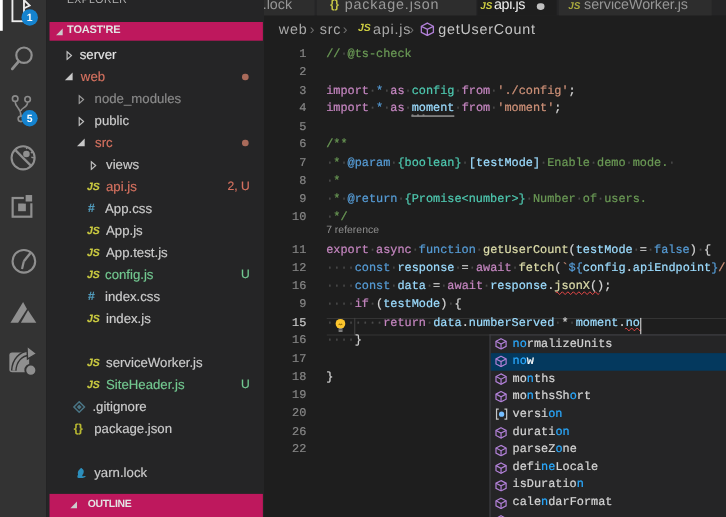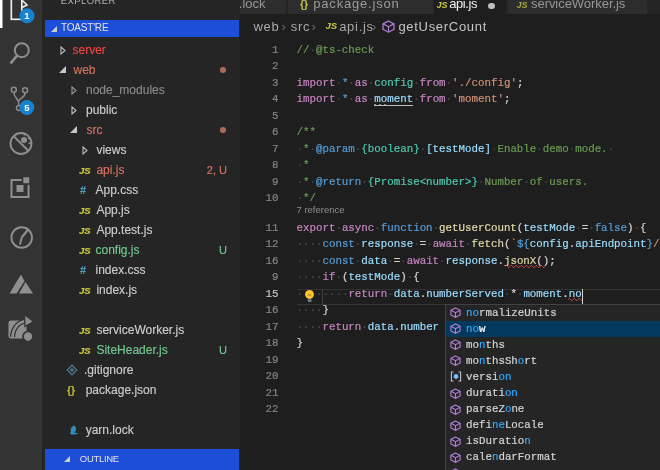--- a/index.html
+++ b/index.html
@@ -5,21 +5,21 @@
 #root{position:relative;width:660px;height:470px}
 #abar{position:absolute;left:0;top:0;width:42px;height:470px;background:#333333}
 #sbar{position:absolute;left:42px;top:0;width:198px;height:470px;background:#252526}
 #ed{position:absolute;left:240px;top:0;width:420px;height:470px;background:#1e1e1e;overflow:hidden}
 .srow{position:absolute;left:0;width:198px;height:20px;line-height:20px;font-size:12px;-webkit-text-stroke:0.15px}
 .srow .fn{position:absolute;white-space:pre}
 .fi{position:absolute}
 .fis{position:absolute}
 .bdg{position:absolute;right:13px;font-size:11px}
 .bdot{position:absolute;right:14.5px;top:7px;width:5.5px;height:5.5px;border-radius:50%}
-.hdr{position:absolute;left:2.5px;width:194.5px;background:#1d4ed8;color:#e3e3e3;font-weight:normal}
+.hdr{position:absolute;left:2.5px;width:194.5px;background:#be185d;color:#e3e3e3;font-weight:bold}
 .cl{position:absolute;left:56.5px;white-space:pre;font:10.8px/16.5px "Liberation Mono",monospace;-webkit-text-stroke:0.2px}
 .gn{position:absolute;left:0;width:38.5px;text-align:right;font:10.8px/16.5px "Liberation Mono",monospace;-webkit-text-stroke:0.2px}
 .w{color:#4b4b4b}
 .tab{position:absolute;top:0;height:13.5px;background:#2d2d2d;overflow:hidden}
 .tabt{position:absolute;top:-4px;font-size:13px;letter-spacing:0.2px;white-space:pre}
 .prow{position:absolute;left:0;width:214px;height:16.1px}
 .ptx{position:absolute;left:20.5px;top:0;white-space:pre;font:10.8px/16.1px "Liberation Mono",monospace;-webkit-text-stroke:0.2px}
 .pic{position:absolute;left:4.5px}
 .bc{position:absolute;top:19.3px;font-size:13px;letter-spacing:0.7px;color:#a9a9a9;white-space:pre}
 .bsep{position:absolute;top:18.5px;font-size:13px;color:#6d6d6d}
@@ -64,21 +64,21 @@
 <div id="sbar">
 <div style="position:absolute;left:18.8px;top:-5px;font-size:9.5px;letter-spacing:0.4px;color:#b3b3b3">EXPLORER</div>
 <div class="hdr" style="top:20px;height:16.5px;font-size:10px;line-height:16px;letter-spacing:-0.2px">
 <span class="fis" style="left:6.5px;top:6px;width:0;height:0;border-left:6px solid transparent;border-bottom:6px solid #cccccc"></span>
 <span style="position:absolute;left:16.5px">TOAST'RE</span>
       </div>
 <div class="srow" style="top:40.2px">
         <svg class="fis" style="left:18px;top:6px" width="6" height="9">
           <polygon points="1,1 5,4.5 1,8" fill="none" stroke="#bdbdbd" stroke-width="1.1"></polygon>
         </svg>
-        <span class="fn" style="left:30.5px;color:#ef4444">server</span>
+        <span class="fn" style="left:30.5px;color:#e5e5e5">server</span>
       </div>
 <div class="srow" style="top:60.2px">
         <span class="fis" style="left:17px;top:6px;width:0;height:0;border-left:7px solid transparent;border-bottom:7px solid #c8c8c8"></span>
         <span class="fn" style="left:31.5px;color:#d67260">web</span>
         <span class="bdot" style="background:#a96a5a"></span>
       </div>
 <div class="srow" style="top:80.2px">
         <svg class="fis" style="left:29px;top:6px" width="6" height="9">
           <polygon points="1,1 5,4.5 1,8" fill="none" stroke="#9a9a9a" stroke-width="1.1"></polygon>
         </svg>
@@ -207,37 +207,36 @@
 <div class="gn" style="top:219.7px;color:#858585">11</div>
 <div class="gn" style="top:236.2px;color:#858585">12</div>
 <div class="gn" style="top:252.7px;color:#858585">16</div>
 <div class="gn" style="top:269.2px;color:#858585">9</div>
 <div class="gn" style="top:285.7px;color:#c6c6c6">15</div>
 <div class="gn" style="top:302.2px;color:#858585">16</div>
 <div class="gn" style="top:318.7px;color:#858585">17</div>
 <div class="gn" style="top:335.2px;color:#858585">18</div>
 <div class="gn" style="top:351.7px;color:#858585">19</div>
 <div class="gn" style="top:368.2px;color:#858585">20</div>
-<div class="gn" style="top:384.7px;color:#858585">21</div>
+<div class="gn" style="top:384.7px;color:#858585">26</div>
 <div class="gn" style="top:401.2px;color:#858585">22</div>
 <div class="cl" style="top:41.7px"><span style="color:#6A9955">//</span><span class="w">·</span><span style="color:#6A9955">@ts-check</span></div>
 <div class="cl" style="top:74.7px"><span style="color:#C586C0">import</span><span class="w">·</span><span style="color:#569CD6">*</span><span class="w">·</span><span style="color:#C586C0">as</span><span class="w">·</span><span style="color:#4EC9B0">config</span><span class="w">·</span><span style="color:#C586C0">from</span><span class="w">·</span><span style="color:#CE9178">'./config'</span><span style="color:#D4D4D4">;</span></div>
 <div class="cl" style="top:91.2px"><span style="color:#C586C0">import</span><span class="w">·</span><span style="color:#569CD6">*</span><span class="w">·</span><span style="color:#C586C0">as</span><span class="w">·</span><span style="color:#9CDCFE;border-bottom:1px solid #bdbdbd">moment</span><span class="w">·</span><span style="color:#C586C0">from</span><span class="w">·</span><span style="color:#CE9178">'moment'</span><span style="color:#D4D4D4">;</span></div>
 <div class="cl" style="top:124.2px"><span style="color:#6A9955">/**</span></div>
 <div class="cl" style="top:140.7px"><span class="w">·</span><span style="color:#6A9955">*</span><span class="w">·</span><span style="color:#569CD6">@param</span><span class="w">·</span><span style="color:#4EC9B0">{boolean}</span><span class="w">·</span><span style="color:#9CDCFE">[testMode]</span><span class="w">·</span><span style="color:#6A9955">Enable</span><span class="w">·</span><span style="color:#6A9955">demo</span><span class="w">·</span><span style="color:#6A9955">mode.</span><span class="w">·</span></div>
 <div class="cl" style="top:157.2px"><span class="w">·</span><span style="color:#6A9955">*</span></div>
 <div class="cl" style="top:173.7px"><span class="w">·</span><span style="color:#6A9955">*</span><span class="w">·</span><span style="color:#569CD6">@return</span><span class="w">·</span><span style="color:#4EC9B0">{Promise&lt;number&gt;}</span><span class="w">·</span><span style="color:#6A9955">Number</span><span class="w">·</span><span style="color:#6A9955">of</span><span class="w">·</span><span style="color:#6A9955">users.</span></div>
 <div class="cl" style="top:190.2px"><span class="w">·</span><span style="color:#6A9955">*/</span></div>
 <div class="cl" style="top:219.7px"><span style="color:#C586C0">export</span><span class="w">·</span><span style="color:#C586C0">async</span><span class="w">·</span><span style="color:#569CD6">function</span><span class="w">·</span><span style="color:#DCDCAA">getUserCount</span><span style="color:#D4D4D4">(</span><span style="color:#9CDCFE">testMode</span><span class="w">·</span><span style="color:#D4D4D4">=</span><span class="w">·</span><span style="color:#569CD6">false</span><span style="color:#D4D4D4">)</span><span class="w">·</span><span style="color:#D4D4D4">{</span></div>
 <div class="cl" style="top:236.2px"><span class="w">·</span><span class="w">·</span><span class="w">·</span><span class="w">·</span><span style="color:#569CD6">const</span><span class="w">·</span><span style="color:#9CDCFE">response</span><span class="w">·</span><span style="color:#D4D4D4">=</span><span class="w">·</span><span style="color:#C586C0">await</span><span class="w">·</span><span style="color:#DCDCAA">fetch</span><span style="color:#D4D4D4">(</span><span style="color:#CE9178">`</span><span style="color:#569CD6">${</span><span style="color:#9CDCFE">config</span><span style="color:#D4D4D4">.</span><span style="color:#9CDCFE">apiEndpoint</span><span style="color:#569CD6">}</span><span style="color:#CE9178">/users</span></div>
 <div class="cl" style="top:252.7px"><span class="w">·</span><span class="w">·</span><span class="w">·</span><span class="w">·</span><span style="color:#569CD6">const</span><span class="w">·</span><span style="color:#9CDCFE">data</span><span class="w">·</span><span style="color:#D4D4D4">=</span><span class="w">·</span><span style="color:#C586C0">await</span><span class="w">·</span><span style="color:#9CDCFE">response</span><span style="color:#D4D4D4">.</span><span style="color:#DCDCAA">jsonX</span><span style="color:#D4D4D4">(</span><span style="color:#D4D4D4">)</span><span style="color:#D4D4D4">;</span></div>
 <div class="cl" style="top:269.2px"><span class="w">·</span><span class="w">·</span><span class="w">·</span><span class="w">·</span><span style="color:#C586C0">if</span><span class="w">·</span><span style="color:#D4D4D4">(</span><span style="color:#9CDCFE">testMode</span><span style="color:#D4D4D4">)</span><span class="w">·</span><span style="color:#D4D4D4">{</span></div>
 <div class="cl" style="top:285.7px"><span class="w">·</span><span class="w">·</span><span class="w">·</span><span class="w">·</span><span class="w">·</span><span class="w">·</span><span class="w">·</span><span class="w">·</span><span style="color:#C586C0">return</span><span class="w">·</span><span style="color:#9CDCFE">data</span><span style="color:#D4D4D4">.</span><span style="color:#9CDCFE">numberServed</span><span class="w">·</span><span style="color:#D4D4D4">*</span><span class="w">·</span><span style="color:#9CDCFE">moment</span><span style="color:#D4D4D4">.</span><span style="color:#9CDCFE">no</span></div>
 <div class="cl" style="top:302.2px"><span class="w">·</span><span class="w">·</span><span class="w">·</span><span class="w">·</span><span style="color:#D4D4D4">}</span></div>
-<div class="cl" style="top:318.7px"><span class="w">·</span><span class="w">·</span><span class="w">·</span><span class="w">·</span><span style="color:#C586C0">return</span><span class="w">·</span><span style="color:#9CDCFE">data</span><span style="color:#D4D4D4">.</span><span style="color:#9CDCFE">number</span></div>
 <div class="cl" style="top:335.2px"><span style="color:#D4D4D4">}</span></div>
 <div style="position:absolute;left:56.5px;top:204px;font-size:9.5px;color:#8f8f8f">7 reference</div>
 <span style="position:absolute;left:134.3px;top:103.8px;width:1.6px;height:1.6px;background:#9a9a9a;border-radius:50%"></span>
       <span style="position:absolute;left:139.3px;top:103.8px;width:1.6px;height:1.6px;background:#9a9a9a;border-radius:50%"></span>
       <span style="position:absolute;left:144.3px;top:103.8px;width:1.6px;height:1.6px;background:#9a9a9a;border-radius:50%"></span>
 <svg style="position:absolute;left:264.5px;top:264.3px;overflow:hidden" width="40" height="5">
         <path d="M0 2.5 q1.25 -2.5 2.5 0 t 2.5 0 q1.25 -2.5 2.5 0 t 2.5 0 q1.25 -2.5 2.5 0 t 2.5 0 q1.25 -2.5 2.5 0 t 2.5 0 q1.25 -2.5 2.5 0 t 2.5 0 q1.25 -2.5 2.5 0 t 2.5 0 q1.25 -2.5 2.5 0 t 2.5 0 q1.25 -2.5 2.5 0 t 2.5 0 q1.25 -2.5 2.5 0 t 2.5 0" fill="none" stroke="#f14c4c" stroke-width="0.9"></path>
       </svg>
 <svg style="position:absolute;left:328.2px;top:297.3px;overflow:hidden" width="14.5" height="5">
         <path d="M0 2.5 q1.25 -2.5 2.5 0 t 2.5 0 q1.25 -2.5 2.5 0 t 2.5 0 q1.25 -2.5 2.5 0 t 2.5 0" fill="none" stroke="#f14c4c" stroke-width="0.9"></path>

